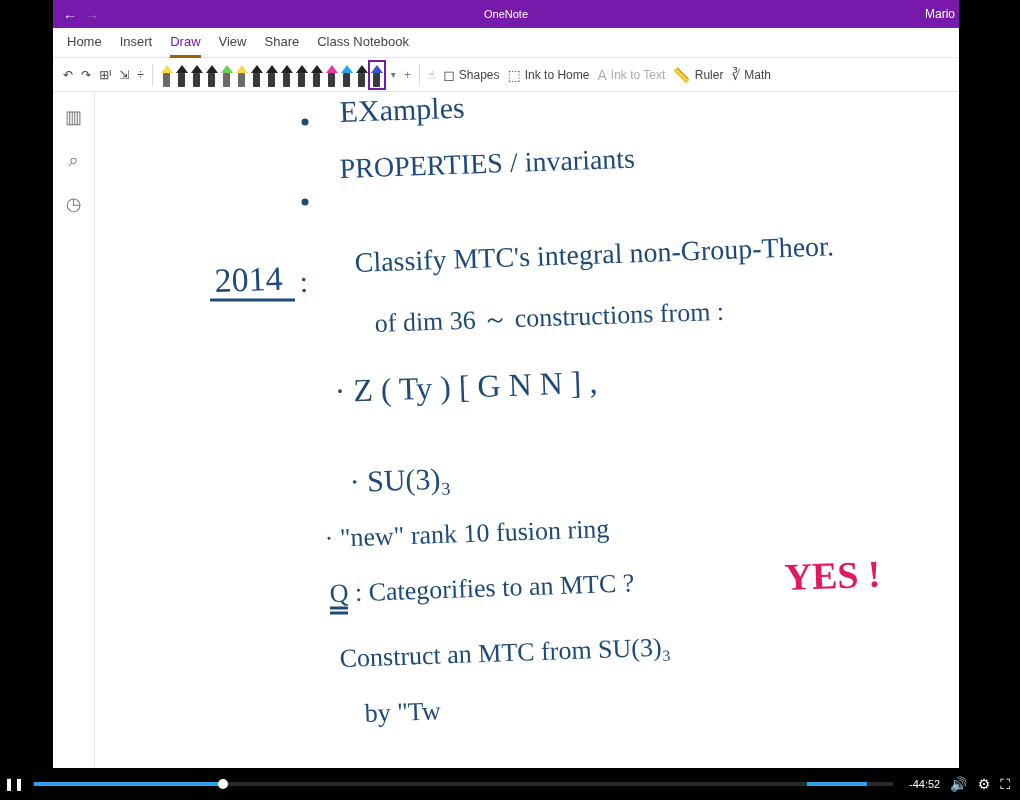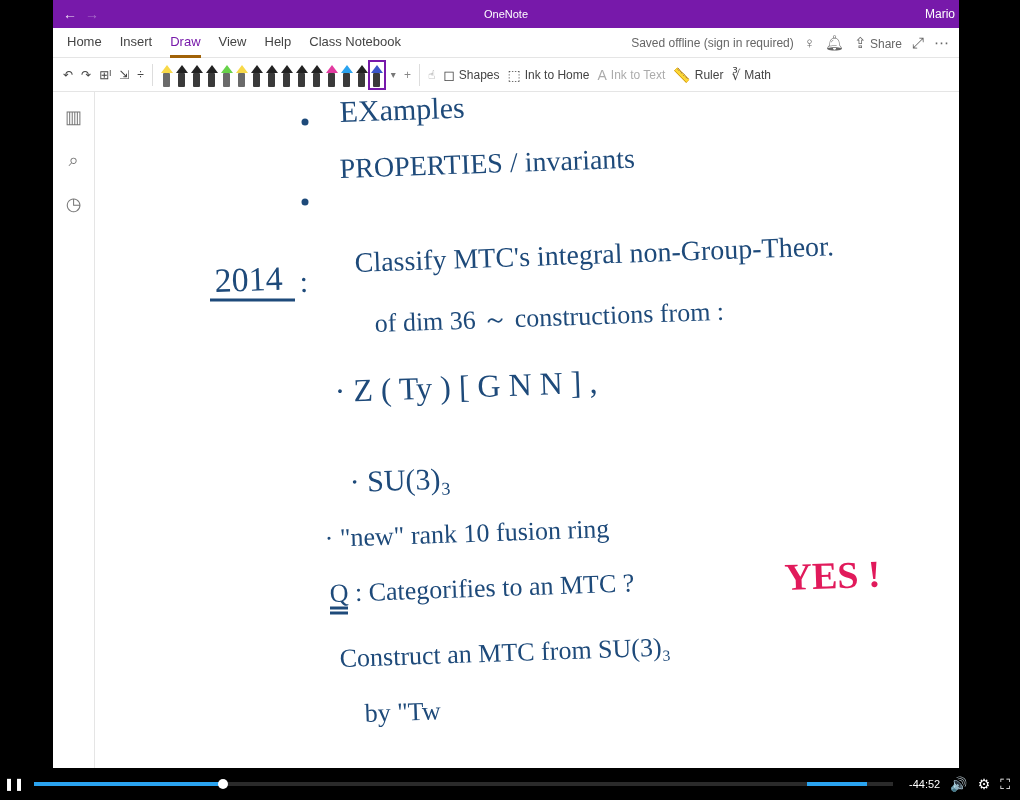--- a/index.html
+++ b/index.html
@@ -67,34 +67,23 @@
       <div class="title-center">OneNote</div>
       <div class="title-user">Mario</div>
     </div>
 
     <div class="menubar">
       <div class="menu-left" id="menu-left">
           <span class="menu-item">Home</span>
           <span class="menu-item">Insert</span>
           <span class="menu-item active">Draw</span>
           <span class="menu-item">View</span>
-          <span class="menu-item">Help</span>
+          <span class="menu-item">Share</span>
           <span class="menu-item">Class Notebook</span>
         </div>
-      <div class="menu-right">
-        <span>Saved offline (sign in required)</span>
-        <span class="glyph">♀</span>
-        <span class="glyph">🔔︎</span>
-        <span>
-          <span class="glyph">⇪</span>
-          <span>Share</span>
-        </span>
-        <span class="glyph">⤢</span>
-        <span class="glyph">⋯</span>
-      </div>
     </div>
 
     <div class="ribbon">
       <div class="grp">
         <span class="ic">↶</span>
         <span class="ic">↷</span>
       </div>
       <div class="grp">
         <span class="ic">⊞ᴵ</span>
         <span class="ic">⇲</span>

